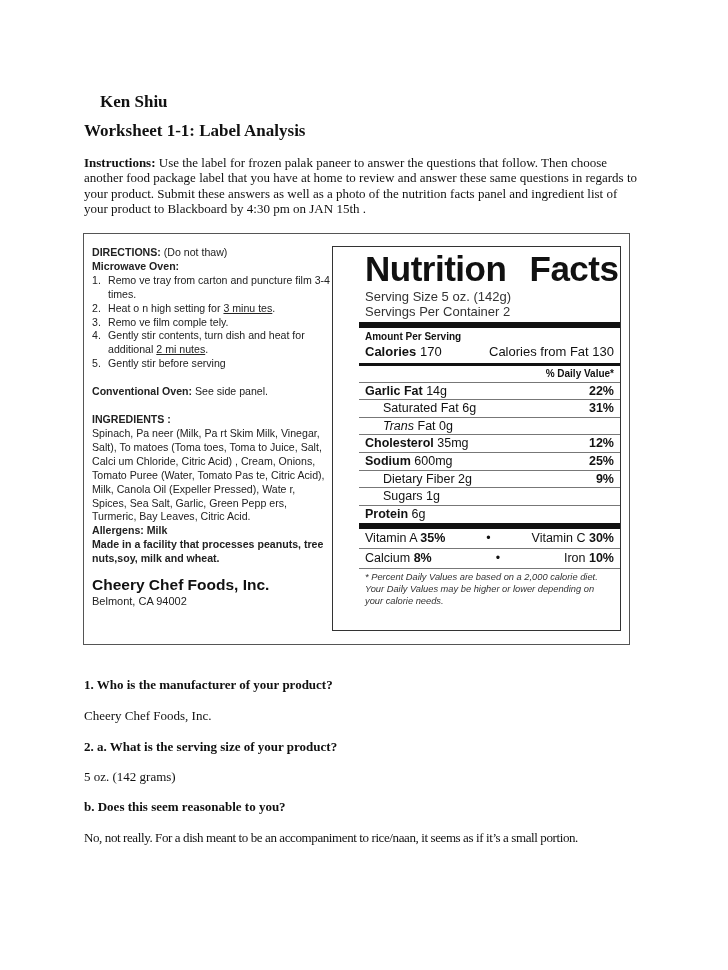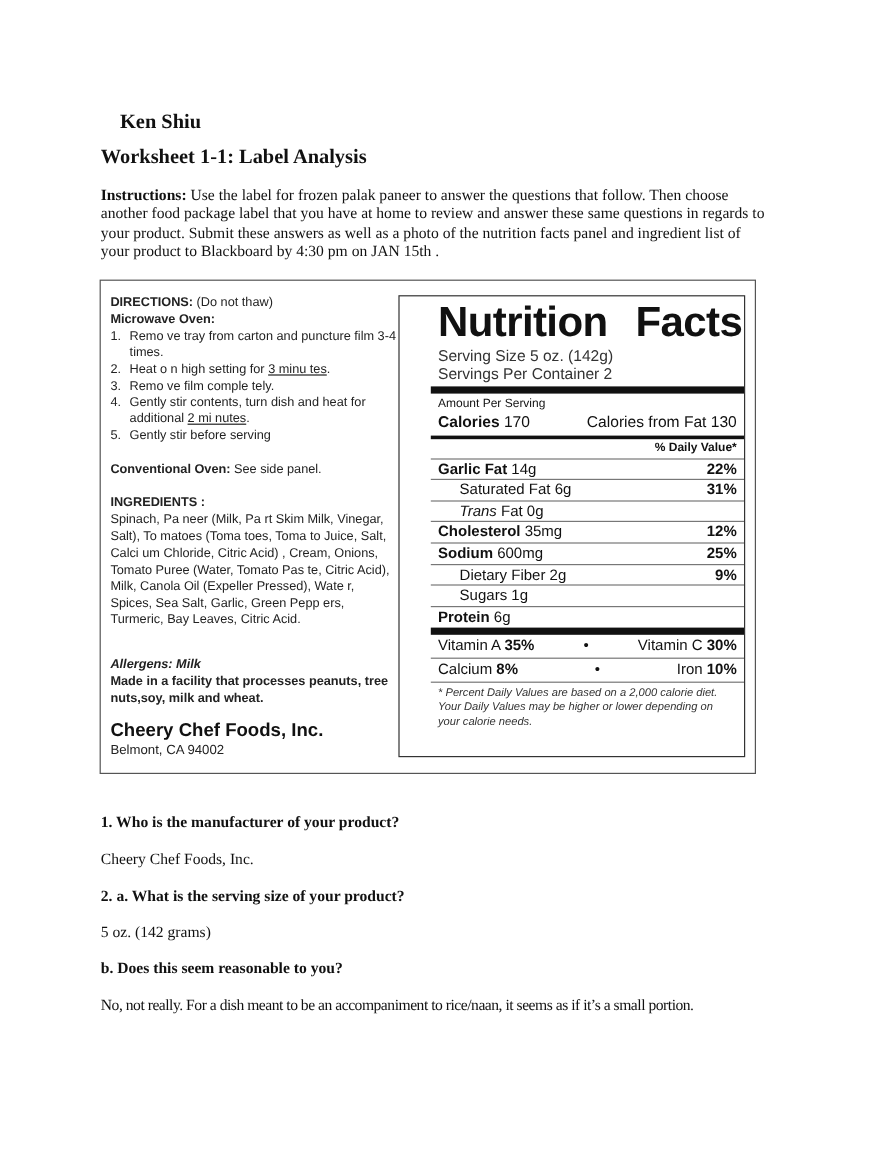--- a/index.html
+++ b/index.html
@@ -24,21 +24,21 @@
   .nf { left:332px; top:246px; width:289px; height:385px; border:1px solid #333; box-sizing:border-box; font-family:"Liberation Sans", sans-serif; color:#111;padding-left:26px; }
   .nf-title { font-size:35px; font-weight:bold; letter-spacing:-0.5px; line-height:40px; padding:2px 0 0 6px; word-spacing:14px; }
   .nf-serv { font-size:13px; line-height:15px; padding-left:6px; color:#333; }
   .bar-thick { height:6px; background:#111; margin-top:3px; }
   .bar-med { height:3px; background:#111; }
   .row { display:flex; justify-content:space-between; padding:0 6px; box-sizing:border-box; height:17.6px; line-height:17.6px; font-size:12.5px; border-bottom:1px solid #777; }
   .row.nob { border-bottom:none;gap:36px; }
   .row .lab b { font-weight:bold; }
   .row .pct { font-weight:bold; }
   .indent { padding-left:24px; }
-  .small { font-size:10px; font-weight:normal; line-height:13px; padding-left:6px; padding-top:2px; }
+  .small { font-size:10px; font-weight:bold; line-height:13px; padding-left:6px; padding-top:2px; }
   .dv { font-size:10px; font-weight:bold; text-align:right; padding:0 6px; height:16px; line-height:16px; border-bottom:1px solid #777; }
   .vit { display:flex; justify-content:space-between; align-items:center; padding:0 6px; height:19px; line-height:19px; font-size:12.5px; border-bottom:1px solid #777; }
   .vit .mid { width:20px; text-align:center; }
   .foot { font-size:9.3px; line-height:11.8px; padding:3px 6px 0 6px; color:#333;font-style:italic; }
 
   .q { left:84px; font-size:13px; font-weight:bold; }
   .a { left:84px; font-size:13px; }
   .a.cond { letter-spacing:-0.4px; }
 </style>
 </head>
@@ -73,21 +73,21 @@
     <li>
         <span class="n">5.</span>
         <span><span>Gently stir before serving</span></span>
       </li>
   </ol>
   <div class="gap"></div>
   <div><span class="b">Conventional Oven:</span><span> See side panel.</span></div>
   <div class="gap"></div>
   <div class="b">INGREDIENTS  :</div>
   <div>Spinach, Pa neer (Milk, Pa rt Skim Milk, Vinegar, Salt), To matoes (Toma toes, Toma to Juice, Salt, Calci um Chloride, Citric Acid) , Cream, Onions, Tomato Puree (Water, Tomato Pas te, Citric Acid), Milk, Canola Oil  (Expeller Pressed), Wate r, Spices, Sea Salt, Garlic, Green Pepp ers, Turmeric, Bay Leaves, Citric Acid.</div>
-  <div class="b" style="font-style:italic;margin-top:24px;">Allergens: Milk</div>
+  <div class="b" style="">Allergens: Milk</div>
   <div class="b">Made in a facility that processes peanuts, tree nuts,soy, milk and wheat.</div>
   <div class="brand">Cheery Chef Foods, Inc.</div>
   <div class="addr">Belmont, CA  94002</div>
 </div>
 
 <div class="abs nf">
   <div class="nf-title">Nutrition Facts</div>
   <div class="nf-serv">Serving Size 5 oz. (142g)</div>
   <div class="nf-serv">Servings Per Container 2</div>
   <div class="bar-thick"></div>

